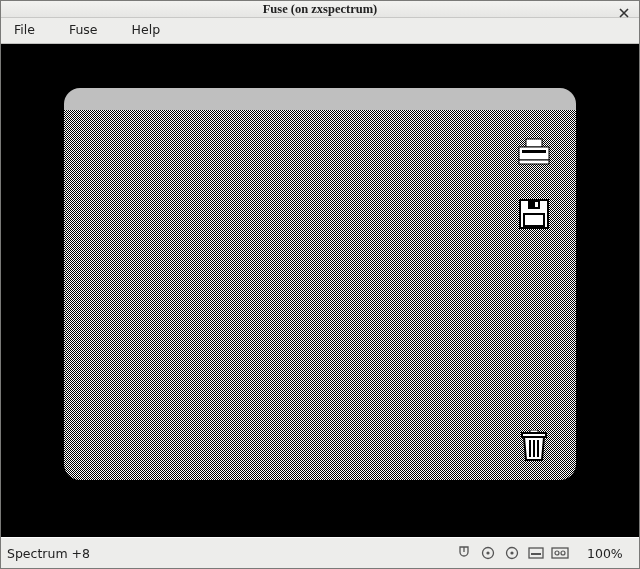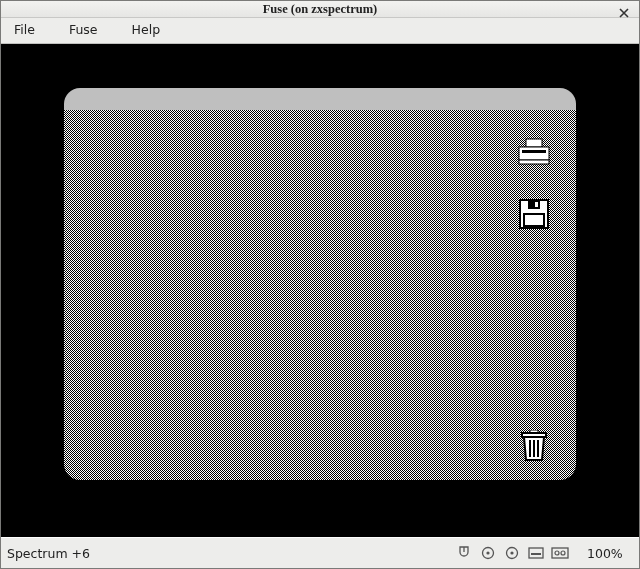--- a/index.html
+++ b/index.html
@@ -190,21 +190,21 @@
           <path d="M5 7 L7 30 L23 30 L25 7 Z" fill="#fff" stroke="#000" stroke-width="2"></path>
           <line x1="11" y1="10" x2="11" y2="27" stroke="#000" stroke-width="2"></line>
           <line x1="15" y1="10" x2="15" y2="27" stroke="#000" stroke-width="2"></line>
           <line x1="19" y1="10" x2="19" y2="27" stroke="#000" stroke-width="2"></line>
         </svg>
       </div>
     </div>
   </div>
 
   <div class="statusbar">
-    <span class="left">Spectrum +6</span>
+    <span class="left">Spectrum +8</span>
 
     <span class="devicons">
       <span class="dev">
         <svg width="12" height="14" viewBox="0 0 12 14">
           <path d="M2 1 h8 v5 a4 4 0 0 1 -8 0 Z M6 1 v5" fill="none" stroke="#555" stroke-width="1.3"></path>
         </svg>
       </span>
       <span class="dev">
         <svg width="14" height="14" viewBox="0 0 14 14">
           <circle cx="7" cy="7" r="5.5" fill="none" stroke="#555" stroke-width="1.3"></circle>

